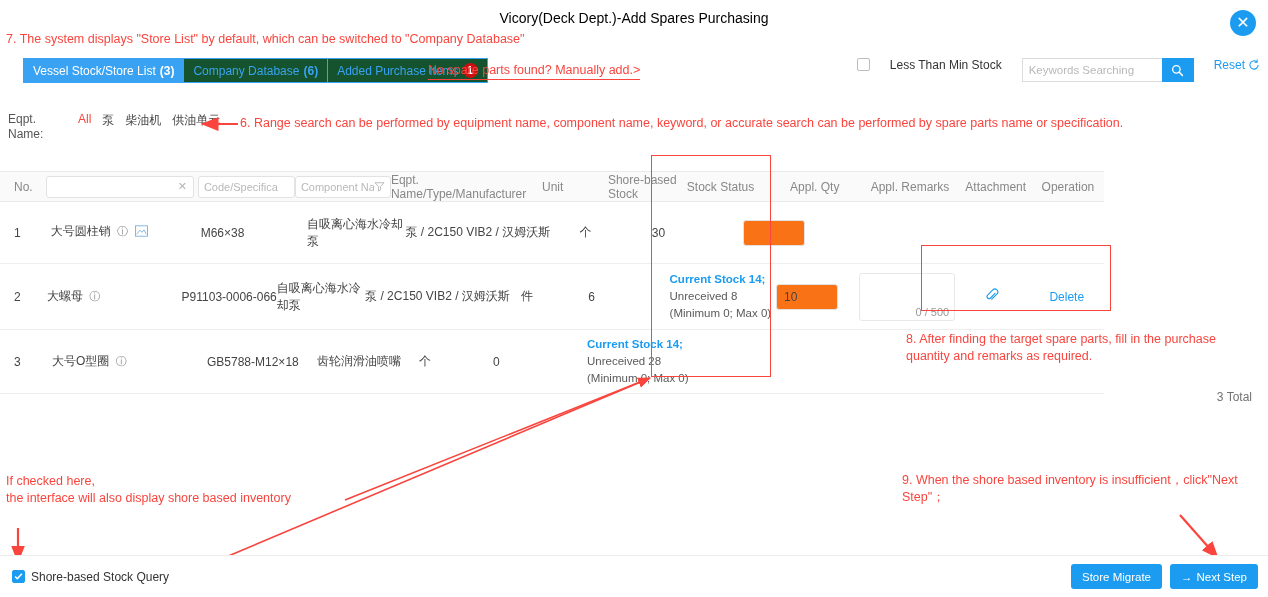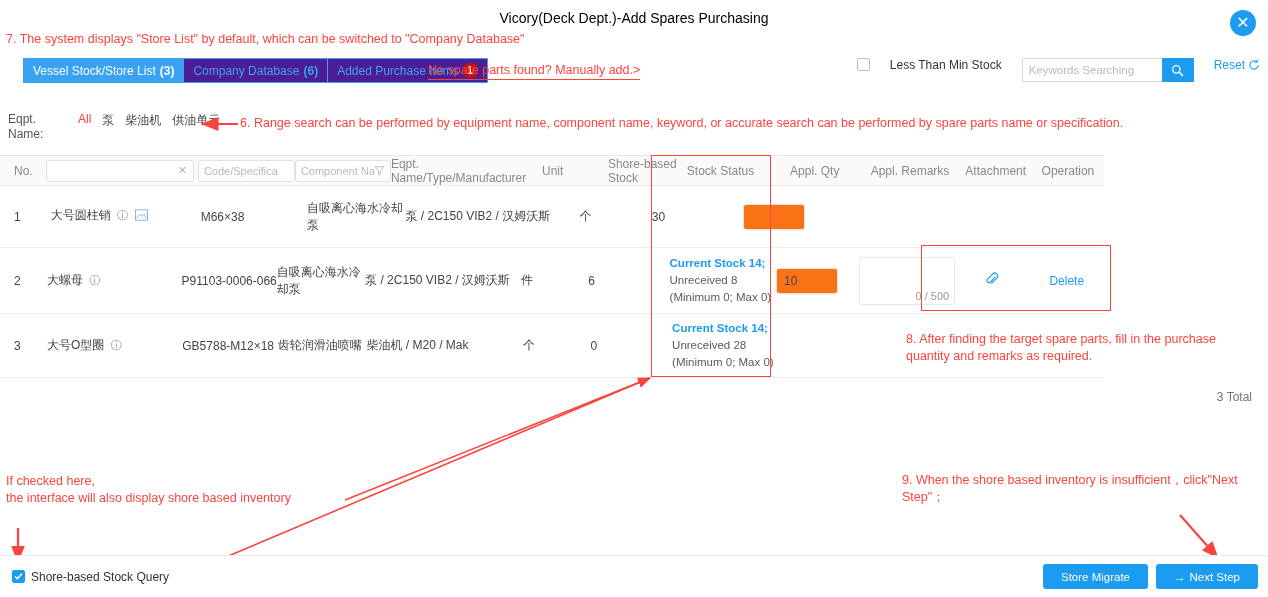--- a/index.html
+++ b/index.html
@@ -33,21 +33,21 @@
   .anno-9 { left:902px; top:472px; width:360px; }
   .anno-left { left:6px; top:473px; }
   .anno-bottom { left:472px; top:567px; }
 
   
   .overlay { position:absolute; left:0; top:0; width:1268px; height:597px; pointer-events:none; }
 
   
   .tabs { position:absolute; left:8px; top:58px; display:flex; }
   .tab {
-    border:1px solid #39a2f2; background:#4c1d95; color:#39a2f2;
+    border:1px solid #39a2f2; background:#14532d; color:#39a2f2;
     padding:5px 9px; font-size:12px; cursor:pointer;
     display:flex; align-items:center; gap:4px; height:25px;
     margin-left:-1px; white-space:nowrap;
   }
   .tab:first-child { margin-left:15px; }
   .tab.active { background:#39a2f2; color:#fff; }
   .tab .cnt { font-weight:bold; }
   .badge {
     background:#cc1010; color:#fff; border-radius:50%;
     width:15px; height:15px; font-size:10px; font-weight:bold;
@@ -80,21 +80,21 @@
   .reset-btn { color:#1c9cf0; font-size:12px; cursor:pointer; display:flex; align-items:center; gap:3px; }
 
   
   .eqpt-row { position:absolute; left:8px; top:112px; display:flex; align-items:flex-start; }
   .eqpt-label { color:#555; font-size:12px; width:62px; line-height:15px; }
   .eqpt-opts { display:flex; gap:11px; font-size:12px; margin-left:8px; }
   .eqpt-opts span { cursor:pointer; color:#444; }
   .eqpt-opts span.sel { color:#f9453e; }
 
   
-  .table { position:absolute; left:0; top:155px; width:1104px;border-radius:32px; }
+  .table { position:absolute; left:0; top:171px; width:1104px;border-radius:32px; }
   .thead {
     display:flex; align-items:center; height:31px;
     background:#fafafa; border-top:1px solid #eaeaea; border-bottom:1px solid #eaeaea;
     color:#888; font-size:12px;
   }
   .trow {
     display:flex; align-items:center; min-height:58px;
     border-bottom:1px solid #eee; font-size:12px; color:#444;
   }
   .c-no    { width:52px; padding-left:14px; }
@@ -169,21 +169,21 @@
     display:flex; align-items:center;
   }
   .foot-chk { display:flex; align-items:center; gap:6px; margin-left:12px; }
   .chk-on {
     width:13px; height:13px; background:#1c9cf0; border:1px solid #1c9cf0; border-radius:2px;
     display:flex; align-items:center; justify-content:center; cursor:pointer;
   }
   .foot-btns { position:absolute; right:10px; display:flex; gap:8px; align-items:center; }
   .btn {
     background:#1c9cf0; color:#fff; border:none; border-radius:3px;
-    height:25px; padding:0 18px; font-size:11.5px; cursor:pointer;
+    height:25px; padding:0 11px; font-size:11.5px; cursor:pointer;
     font-family:"Liberation Sans", sans-serif; white-space:nowrap;
     display:flex; align-items:center; gap:4px;
   }
 </style>
 </head>
 <body>
 
 <div class="title-bar">
   <span class="title-text">Vicory(Deck Dept.)-Add Spares Purchasing</span>
 </div>
@@ -336,21 +336,20 @@
   </div>
 
   <div class="trow" style="min-height:64px;">
     <div class="c-no">3</div>
     <div class="c-name row-name">
       <span>大号O型圈</span>
       <span class="info-i">ⓘ</span>
     </div>
     <div class="c-code">GB5788-M12×18</div>
     <div class="c-comp">齿轮润滑油喷嘴</div>
-    <div class="c-eqpt">柴油机 / M20 / Mak</div>
     <div class="c-unit">个</div>
     <div class="c-shore">0</div>
     <div class="c-stat stat-cell">
       <span class="stock-label stock-blue">Current Stock 14;</span>
       <span>Unreceived 28</span><br>
       <span>(Minimum 0; Max 0)</span>
     </div>
     <div class="c-qty"></div>
     <div class="c-rem"></div>
     <div class="c-att"></div>

